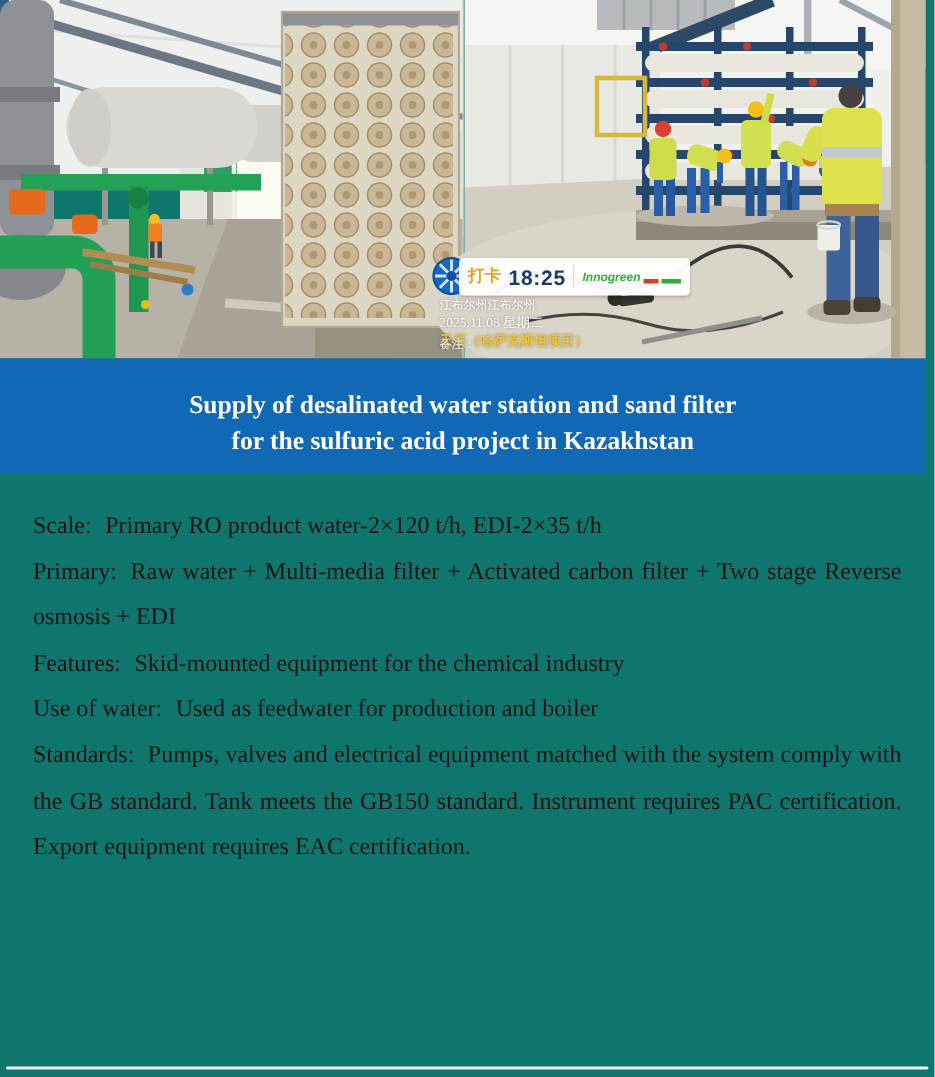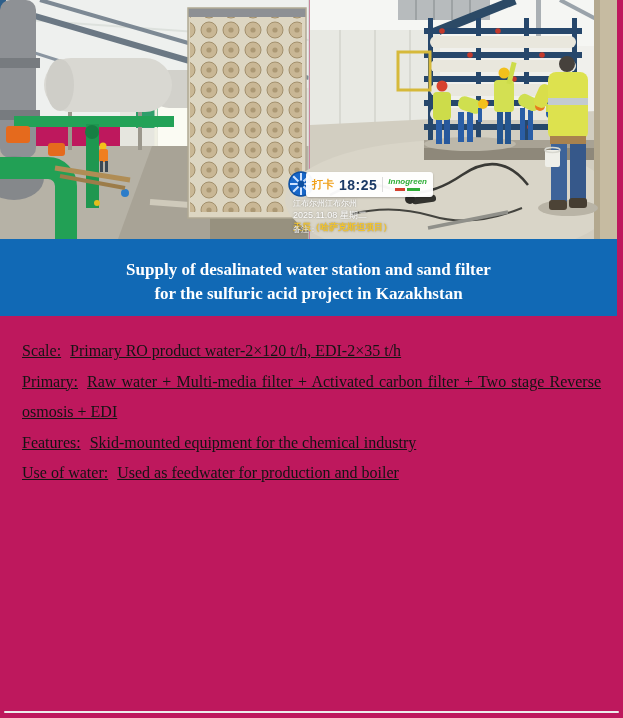--- a/index.html
+++ b/index.html
@@ -1,46 +1,46 @@
 <!DOCTYPE html>
 <html><head>
 <meta charset="utf-8">
 <style>
   html,body{margin:0;padding:0;background:#ffffff;}
-  .screen{position:relative;width:623px;height:718px;background:#be185d;overflow:hidden;
+  .screen{position:relative;width:623px;height:718px;background:#0f766e;overflow:hidden;
           font-family:"Liberation Serif","DejaVu Serif",serif;}
   
   .photo-wrap{position:absolute;left:0;top:0;width:617px;height:239px;overflow:hidden;}
   .photo-wrap svg{display:block;}
   
   .wm-wheel{position:absolute;left:288px;top:171px;width:26px;height:26px;}
   .wm-badge{position:absolute;left:306px;top:172px;height:25px;background:rgba(255,255,255,.96);
             border-radius:3px;display:flex;align-items:center;padding:0 6px;gap:5px;
             box-shadow:0 1px 2px rgba(0,0,0,.25);}
   .wm-checkin{color:#f0a11c;font:700 11px/1 "Liberation Sans","DejaVu Sans",sans-serif;}
   .wm-time{color:#1b3a66;font:700 14px/1 "Liberation Sans","DejaVu Sans",sans-serif;letter-spacing:.5px;}
   .wm-sep{width:1px;height:15px;background:#dddddd;}
-  .wm-logo{display:flex;flex-direction:column;align-items:center;gap:2px;}
+  .wm-logo{display:flex;flex-direction:row;align-items:flex-end;gap:2px;}
   .wm-brand{color:#2fae38;font:italic 700 8px/1 "Liberation Sans","DejaVu Sans",sans-serif;}
   .wm-logobars{display:flex;gap:2px;}
   .bar-red{width:10px;height:3px;background:#d4402e;}
   .bar-green{width:13px;height:3px;background:#2fae38;}
-  .wm-line{position:absolute;left:293px;font-family:Liberation Sans, sans-serif;
+  .wm-line{position:absolute;left:293px;font-family:Liberation Serif, serif;
            text-shadow:0 0 2px rgba(60,60,60,.55);white-space:nowrap;}
   .wm-loc{top:198px;font-size:8px;color:#ffffff;}
   .wm-date{top:209px;font-size:9px;color:#ffffff;}
   .wm-project{top:221px;font-size:9px;color:#f3c42c;font-weight:700;}
   .wm-note{top:224px;font-size:8px;color:#f2f2f2;}
   
   .banner{position:absolute;left:0;top:239px;width:617px;height:77px;background:#1169b5;
           color:#ffffff;text-align:center;box-sizing:border-box;padding-top:19px;}
   .banner div{font:700 17px/24px "Liberation Serif","DejaVu Serif",serif;}
   
   .details{position:absolute;left:22px;top:336px;width:579px;color:#141414;}
-  .details p{margin:0;text-align:justify;font:400 16px/30.6px "Liberation Serif","DejaVu Serif",serif;text-decoration:underline;}
+  .details p{margin:0;text-align:justify;font:400 16px/30.6px "Liberation Serif","DejaVu Serif",serif;}
   .details .lbl{margin-right:9px;}
   
   .footer-line{position:absolute;left:4px;top:711px;width:615px;height:2px;background:#ededed;border-radius:1px;}
 </style>
 </head>
 <body>
 
 <div class="screen">
 
   <div class="photo-wrap">
@@ -233,16 +233,17 @@
   <div class="banner">
     <div>Supply of desalinated water station and sand filter</div>
     <div>for the sulfuric acid project in Kazakhstan</div>
   </div>
 
   <div class="details">
     <p><span class="lbl">Scale:</span><span>Primary RO product water-2×120 t/h, EDI-2×35 t/h</span></p>
     <p><span class="lbl">Primary:</span><span>Raw water + Multi-media filter + Activated carbon filter + Two stage Reverse osmosis + EDI</span></p>
     <p><span class="lbl">Features:</span><span>Skid-mounted equipment for the chemical industry</span></p>
     <p><span class="lbl">Use of water:</span><span>Used as feedwater for production and boiler</span></p>
+    <p><span class="lbl">Standards:</span><span>Pumps, valves and electrical equipment matched with the system comply with the GB standard. Tank meets the GB150 standard. Instrument requires PAC certification. Export equipment requires EAC certification.</span></p>
   </div>
 
   <div class="footer-line"></div>
 </div>
 
 </body></html>

